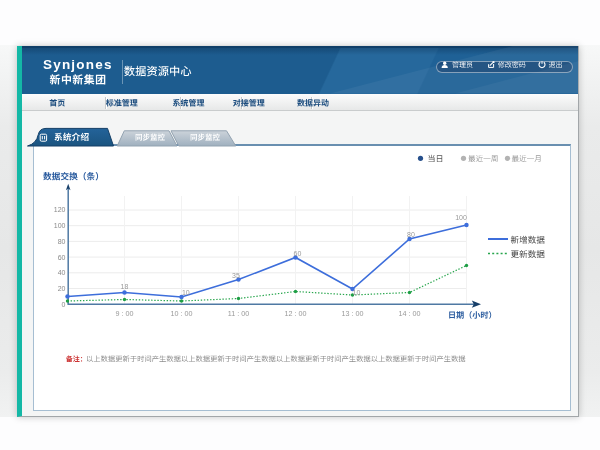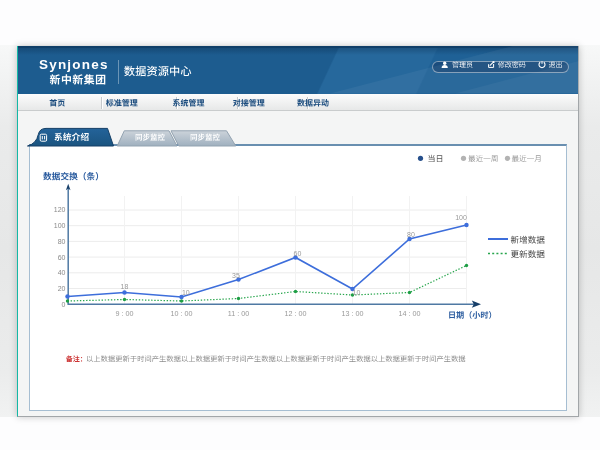--- a/index.html
+++ b/index.html
@@ -1,17 +1,17 @@
 <!DOCTYPE html>
 <html><head><meta charset="utf-8">
 <style>
 html,body{margin:0;padding:0;}
 body{width:600px;height:450px;position:relative;overflow:hidden;background:#fdfdfe;font-family:"Liberation Sans",sans-serif;}
 #band{position:absolute;left:0;top:45px;width:600px;height:372px;background:linear-gradient(180deg,#f7f8f8 0%,#eaebeb 22%,#e6e7e7 55%,#ebecec 88%,#f1f2f2 100%);}
-#app{position:absolute;left:17px;top:45.5px;width:561.5px;height:371px;background:#f4f5f5;border-left:1px solid #14b8a6;border-right:1px solid #a2a6a9;border-bottom:1px solid #a2a6a9;box-shadow:0 0 7px rgba(0,0,0,.22);box-sizing:border-box;}
+#app{position:absolute;left:17px;top:45.5px;width:561.5px;height:371px;background:#f4f5f5;border-left:5px solid #14b8a6;border-right:1px solid #a2a6a9;border-bottom:1px solid #a2a6a9;box-shadow:0 0 7px rgba(0,0,0,.22);box-sizing:border-box;}
 #hdr{position:absolute;left:0;top:0;width:100%;height:48px;background:linear-gradient(115deg,#1d5c8f 55%,#26689c 55.3%,#26689c 72%,#1f6196 72.3%),linear-gradient(#1d5c8f,#1d5c8f);background-color:#1f5e93;border-top:2px solid #0f3e68;box-sizing:border-box;}
 #hdr:after{content:"";position:absolute;left:0;top:0;width:100%;height:7px;background:linear-gradient(rgba(0,20,45,.25),rgba(0,20,45,0));}
 #logo{position:absolute;left:21px;top:56.5px;color:#fff;font-weight:bold;font-size:13.5px;letter-spacing:1.2px;line-height:1;top:10.8px;}
 #vline{position:absolute;left:99.5px;top:12px;height:24px;width:1px;background:rgba(255,255,255,.35);}
 #pill{position:absolute;left:413.5px;top:13.5px;width:137.5px;height:11.5px;border-radius:6px;background:#1a4c7d;border:1px solid rgba(255,255,255,.45);box-sizing:border-box;}
 #nav{position:absolute;left:0;top:48px;width:100%;height:17.5px;background:linear-gradient(#fcfcfc,#e7e8e8);border-bottom:1px solid #c9cccd;box-sizing:border-box;}
 .vsep{position:absolute;top:51px;height:12px;width:1px;background:#c6c9cb;border-right:1px solid #fff;}
 #panel{position:absolute;left:10.5px;top:98px;width:538.5px;height:267px;background:#fff;border:1px solid #a6bed2;border-top:2.5px solid #698fb0;box-sizing:border-box;}
 #ov{position:absolute;left:0;top:0;width:600px;height:450px;}
 </style></head>

